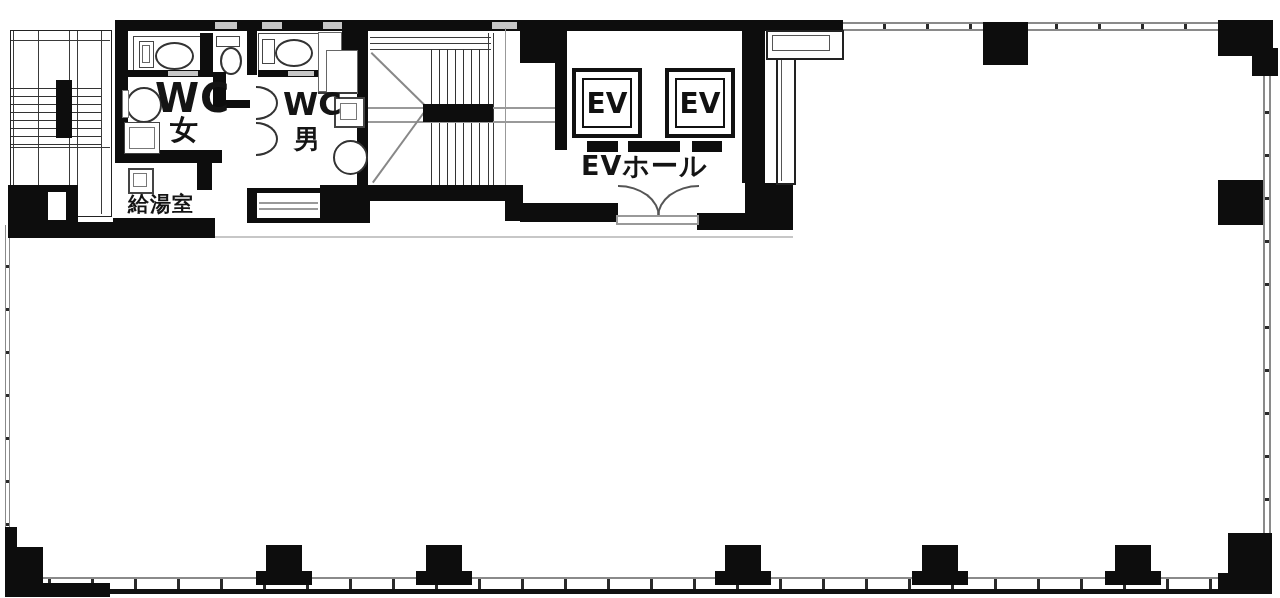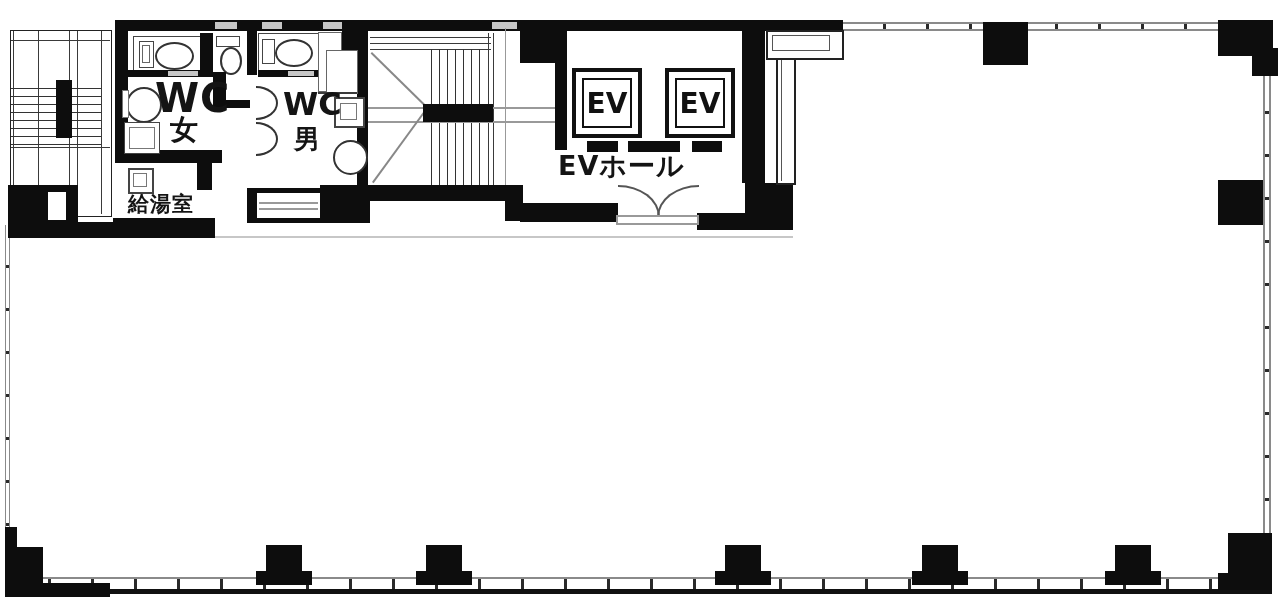--- a/index.html
+++ b/index.html
@@ -159,21 +159,21 @@
 
   <div class="evbox" style="left:572px;top:68px;width:62px;height:62px;">
     <div class="evin">EV</div>
   </div>
   <div class="evbox" style="left:665px;top:68px;width:62px;height:62px;">
     <div class="evin">EV</div>
   </div>
   <div class="w" style="left:587px;top:141px;width:31px;height:11px;"></div>
   <div class="w" style="left:628px;top:141px;width:52px;height:11px;"></div>
   <div class="w" style="left:692px;top:141px;width:30px;height:11px;"></div>
-  <div class="txt" style="left:558px;top:152px;font-size:27px;letter-spacing:1px;">EVホール</div>
+  <div class="txt" style="left:581px;top:152px;font-size:27px;letter-spacing:1px;">EVホール</div>
   <div class="arcL" style="left:618px;top:185px;width:40px;height:30px;"></div>
   <div class="arcR" style="left:657px;top:185px;width:40px;height:30px;"></div>
   <div class="gl" style="left:616px;top:215px;width:83px;height:2px;"></div>
   <div class="gl" style="left:616px;top:223px;width:83px;height:2px;"></div>
   <div class="gl" style="left:616px;top:215px;width:2px;height:10px;"></div>
   <div class="gl" style="left:697px;top:215px;width:2px;height:10px;"></div>
 
   <div class="abs" style="left:776px;top:55px;width:16px;height:128px;border-left:2px solid #222;border-right:2px solid #222;border-bottom:2px solid #222;background:#fff;">
     <div class="ln" style="left:3px;top:0;width:1px;height:126px;background:#555;"></div>
   </div>

